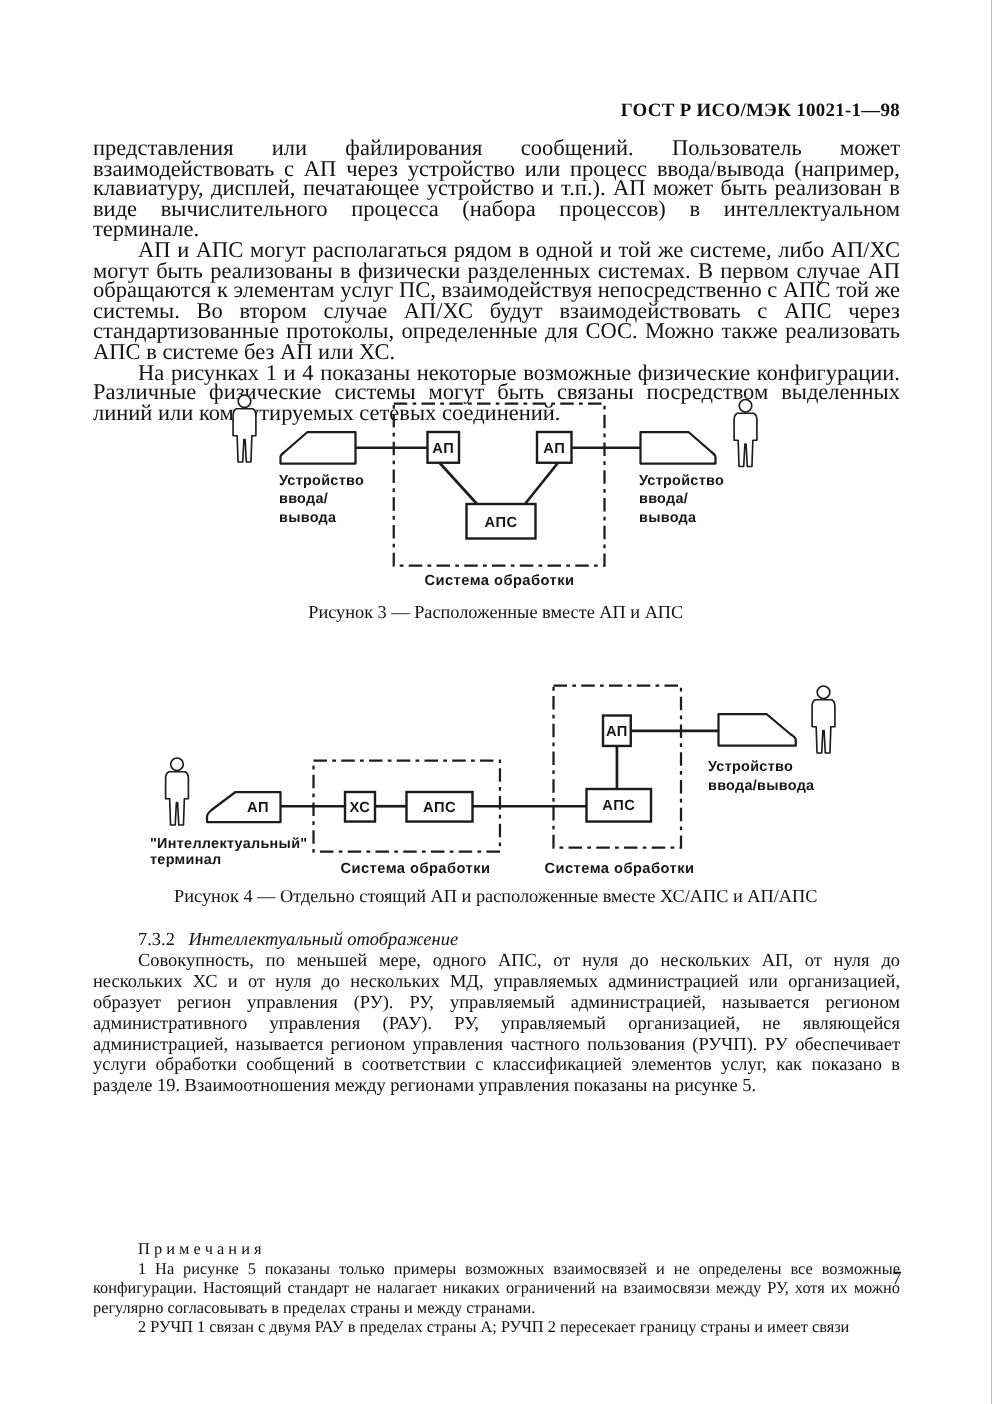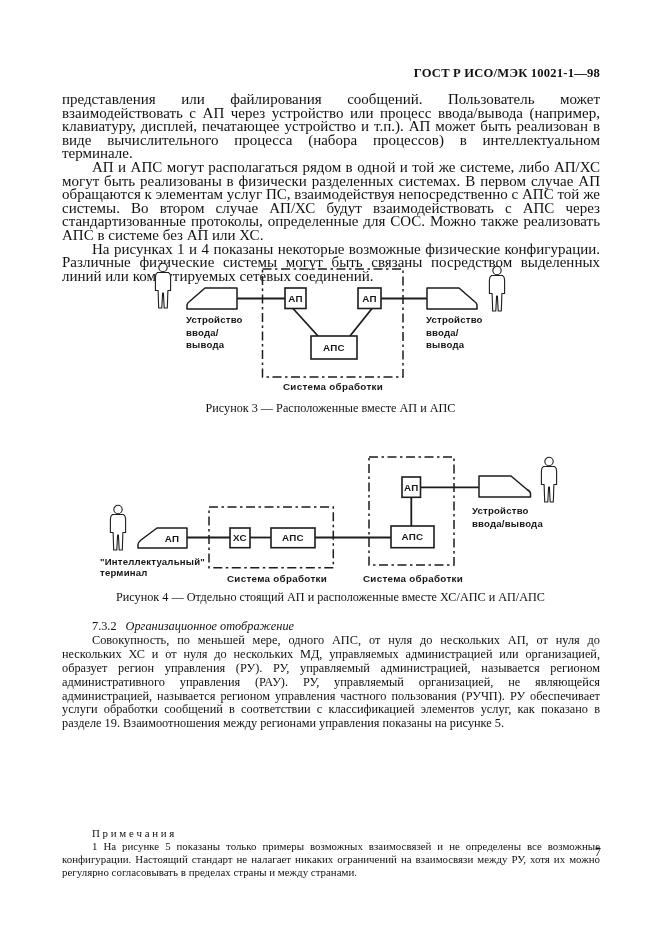--- a/index.html
+++ b/index.html
@@ -142,24 +142,25 @@
     <text class="dlabel" x="100" y="565">"Интеллектуальный"</text>
     <text class="dlabel" x="100" y="576">терминал</text>
     <text class="dlabel" x="472" y="514">Устройство</text>
     <text class="dlabel" x="472" y="526.5">ввода/вывода</text>
     <text class="blabel" x="277" y="582">Система обработки</text>
     <text class="blabel" x="413" y="582">Система обработки</text>
   </svg>
   <div class="caption cap4">Рисунок 4 — Отдельно стоящий АП и расположенные вместе ХС/АПС и АП/АПС</div>
 
   <div class="section">
-    <p><span>7.3.2</span><span class="sec-title">Организационное отображение</span></p>
+    <p><span>7.3.2</span><span class="sec-title">Интеллектуальный отображение</span></p>
     <p>Совокупность, по меньшей мере, одного АПС, от нуля до нескольких АП, от нуля до нескольких ХС и от нуля до нескольких МД, управляемых администрацией или организацией, образует регион управления (РУ). РУ, управляемый администрацией, называется регионом административного управления (РАУ). РУ, управляемый организацией, не являющейся администрацией, называется регионом управления частного пользования (РУЧП). РУ обеспечивает услуги обработки сообщений в соответствии с классификацией элементов услуг, как показано в разделе 19. Взаимоотношения между регионами управления показаны на рисунке 5.</p>
   </div>
 
   <div class="notes">
     <p>П р и м е ч а н и я</p>
     <p>1 На рисунке 5 показаны только примеры возможных взаимосвязей и не определены все возможные конфигурации. Настоящий стандарт не налагает никаких ограничений на взаимосвязи между РУ, хотя их можно регулярно согласовывать в пределах страны и между странами.</p>
+    <p>2 РУЧП 1 связан с двумя РАУ в пределах страны А; РУЧП 2 пересекает границу страны и имеет связи</p>
   </div>
 
   <div class="pagenum">7</div>
 
 </div>
 
 </body></html>

